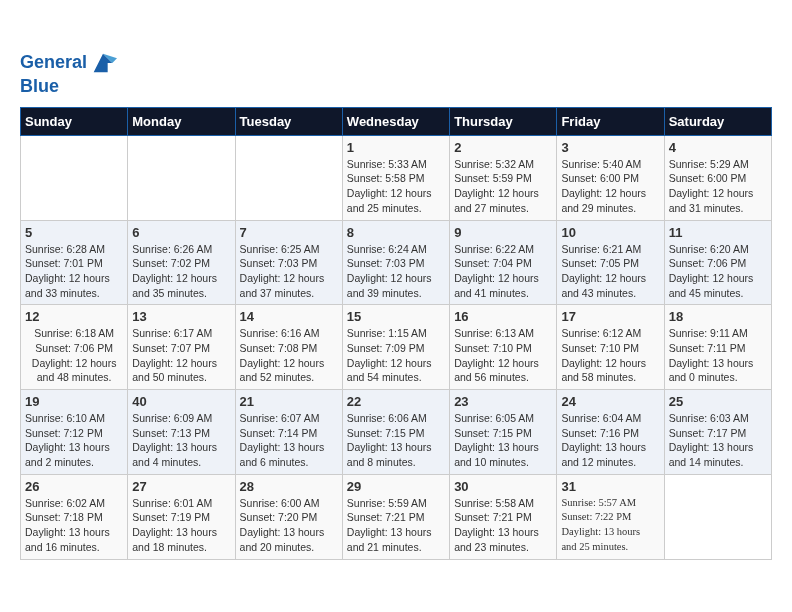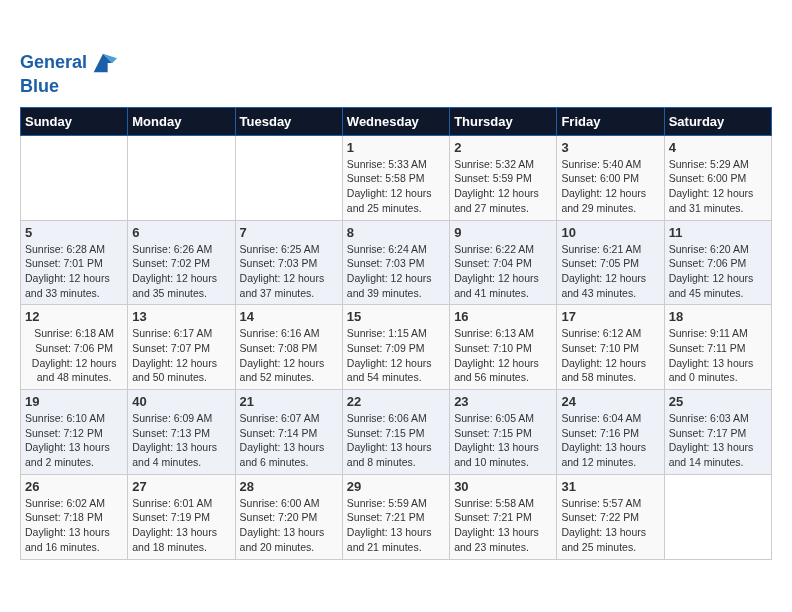--- a/index.html
+++ b/index.html
@@ -342,21 +342,21 @@
         </td>
         <td>
           <span class="day-number">30</span>
           <div class="day-info" style="white-space: pre-line;">Sunrise: 5:58 AM
 Sunset: 7:21 PM
 Daylight: 13 hours
 and 23 minutes.</div>
         </td>
         <td>
           <span class="day-number">31</span>
-          <div class="day-info" style="white-space: pre-line;">Sunrise: 5:57 AM
+          <div class="day-info" style="white-space: pre-line; font-family: Liberation Serif, serif;">Sunrise: 5:57 AM
 Sunset: 7:22 PM
 Daylight: 13 hours
 and 25 minutes.</div>
         </td>
         <td class="empty-cell"></td>
       </tr>
     </tbody>
 </table>
 
 </body></html>

